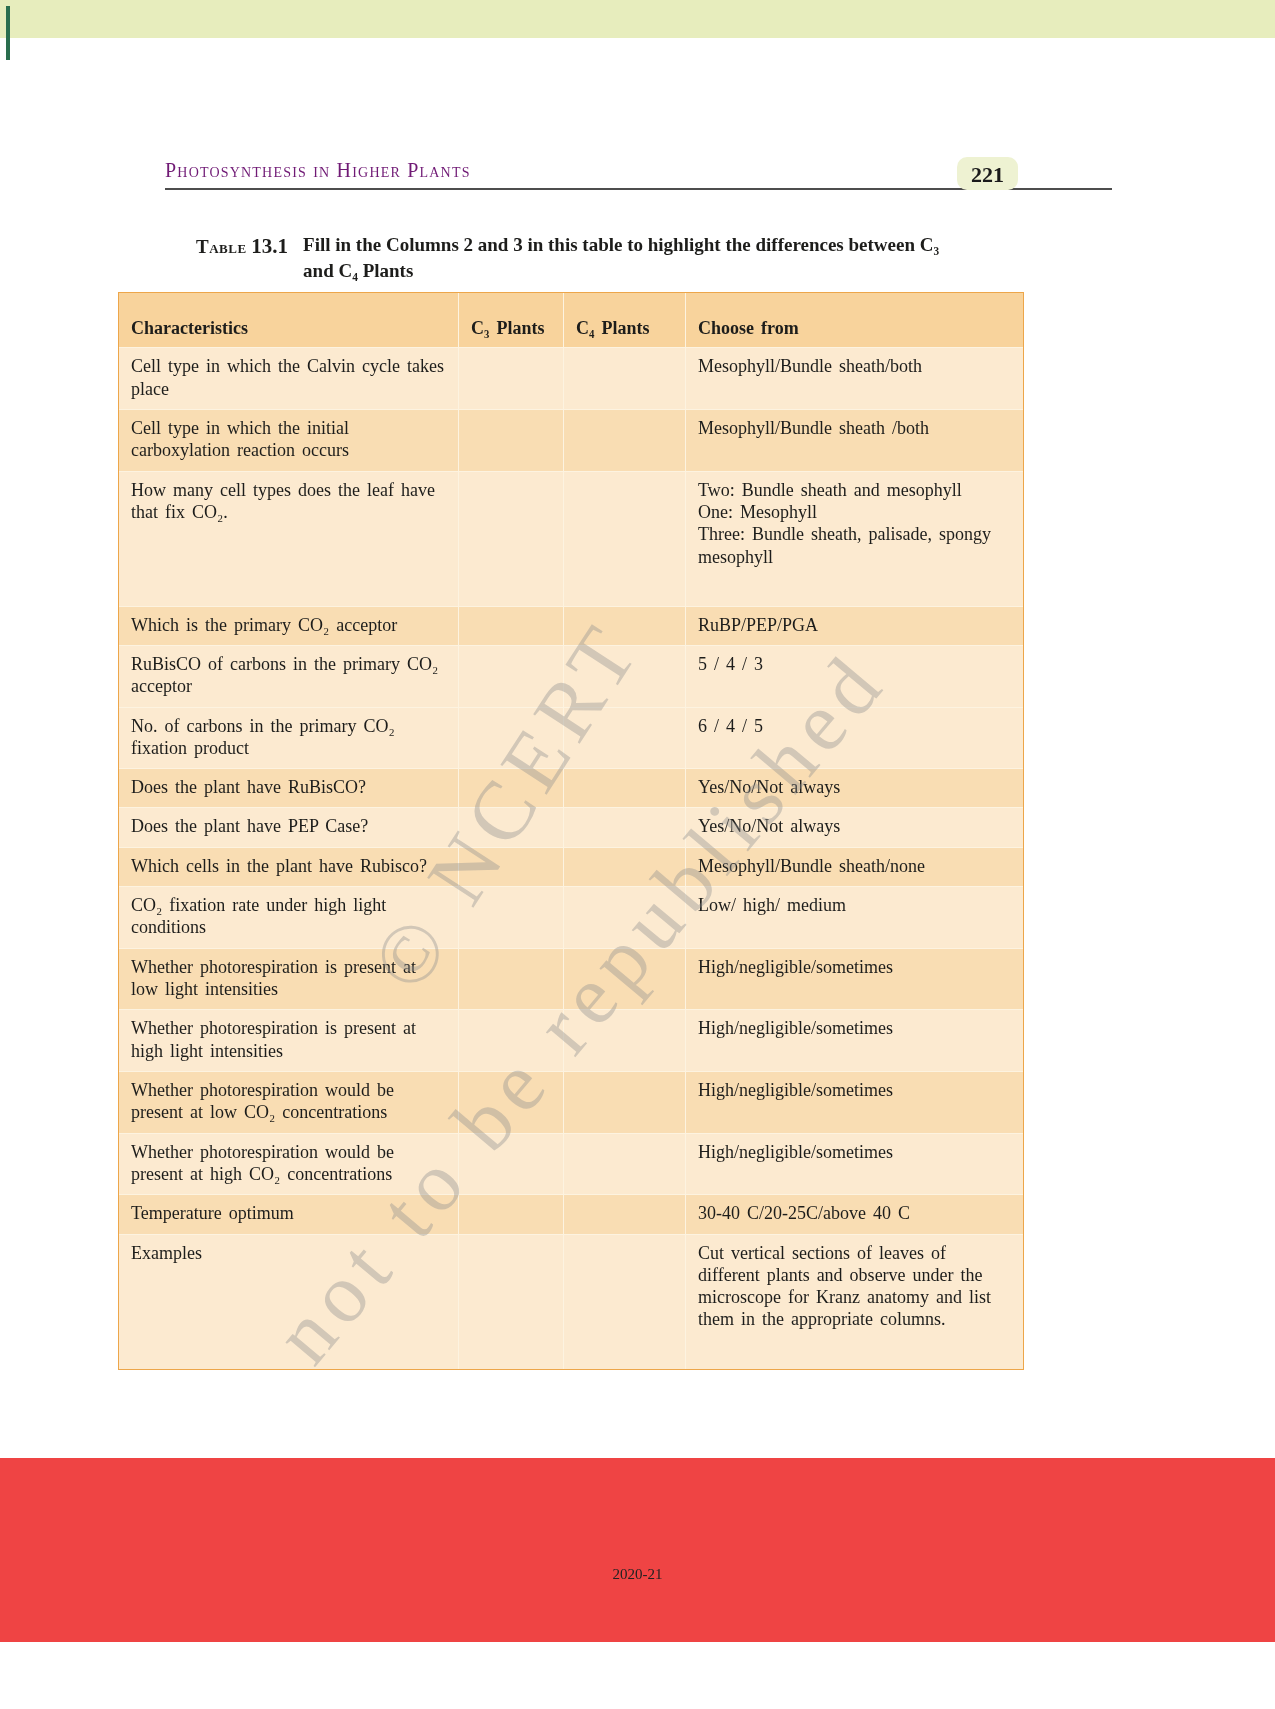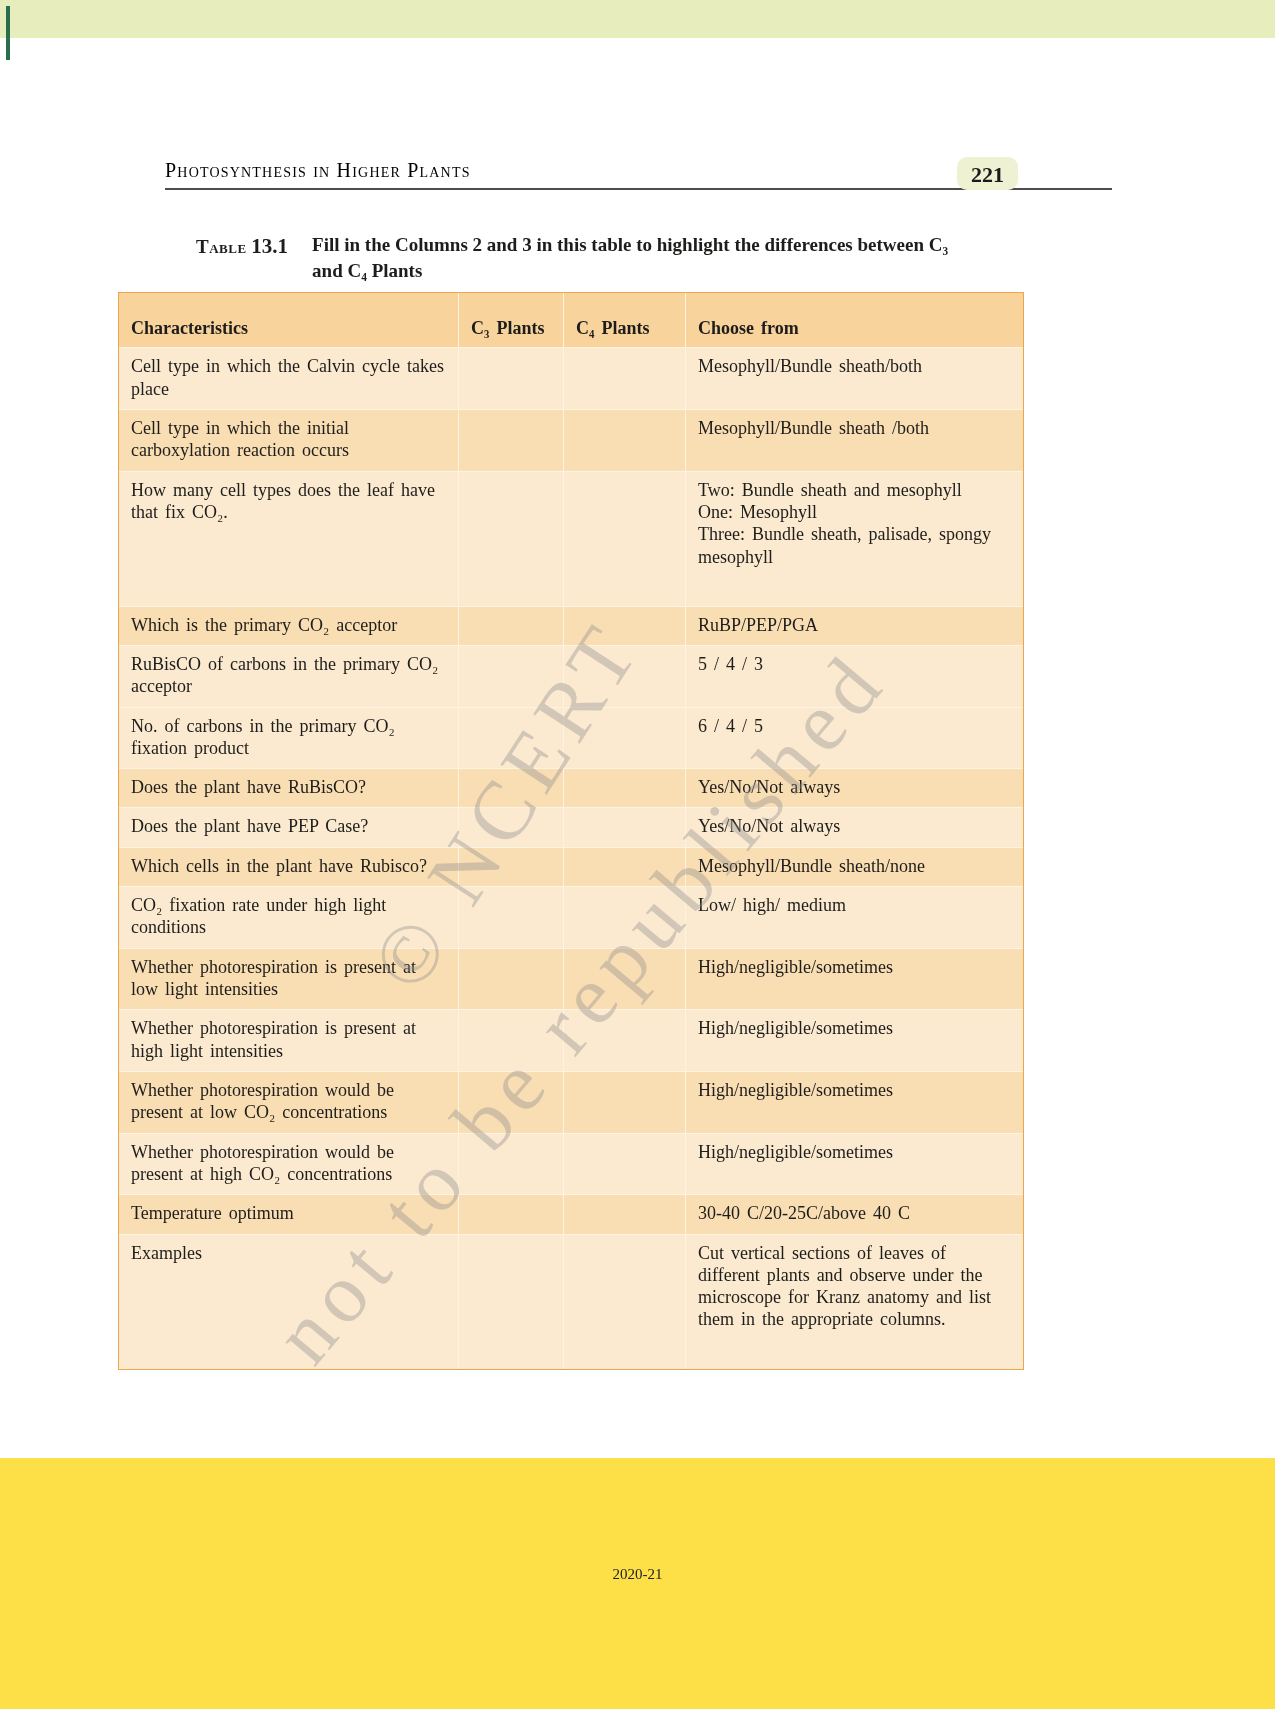--- a/index.html
+++ b/index.html
@@ -3,29 +3,29 @@
 <meta charset="utf-8">
 <style>
   html,body{margin:0;padding:0;}
   body{
     width:1275px;height:1709px;position:relative;overflow:hidden;
     background:#ffffff;color:#1d1d1b;
     font-family:"Liberation Serif","DejaVu Serif",serif;
   }
   .top-band{position:absolute;top:0;left:0;width:1275px;height:38px;background:#e7edbd;}
   .corner-mark{position:absolute;top:6px;left:6px;width:4px;height:54px;background:#2a6e4e;}
-  .bottom-band{position:absolute;left:0;top:1458px;width:1275px;height:251px;background:#fde047;}
+  .bottom-band{position:absolute;left:0;top:1458px;width:1275px;height:184px;background:#ef4444;}
   .footer-text{position:absolute;top:108px;left:0;width:100%;text-align:center;font-size:15px;color:#222;}
 
   .header{position:absolute;left:165px;top:146px;width:947px;height:42px;border-bottom:2px solid #4d4d4d;}
-  .running-title{position:absolute;left:0;bottom:6px;font-variant:small-caps;font-size:20px;letter-spacing:1.2px;color:#000000;}
+  .running-title{position:absolute;left:0;bottom:6px;font-variant:small-caps;font-size:20px;letter-spacing:1.2px;color:#701a75;}
   .page-num-box{position:absolute;right:94px;bottom:-2px;background:#eef2d2;border-radius:10px;
     padding:5px 14px 2px;font-weight:bold;font-size:22px;color:#1a1a1a;}
 
-  .table-title{position:absolute;left:196px;top:232px;width:780px;display:flex;gap:24px;
+  .table-title{position:absolute;left:196px;top:232px;width:780px;display:flex;gap:15px;
     font-weight:bold;font-size:19px;line-height:1.35;}
   .title-label{white-space:nowrap;}
   .title-word{font-variant:small-caps;letter-spacing:0.5px;}
   .title-number{font-size:21px;}
   .title-text{width:640px;}
 
   table.main{position:absolute;left:118px;top:292px;width:904px;border-collapse:separate;border-spacing:0;
     table-layout:fixed;border:1px solid #eda64a;font-size:18px;line-height:1.24;}
   col.c-char{width:340px;} col.c-c3{width:105px;} col.c-c4{width:122px;} col.c-choose{width:337px;}
   th,td{vertical-align:top;text-align:left;border-right:1px solid #fdf3e0;border-bottom:1px solid #fdf3e0;

